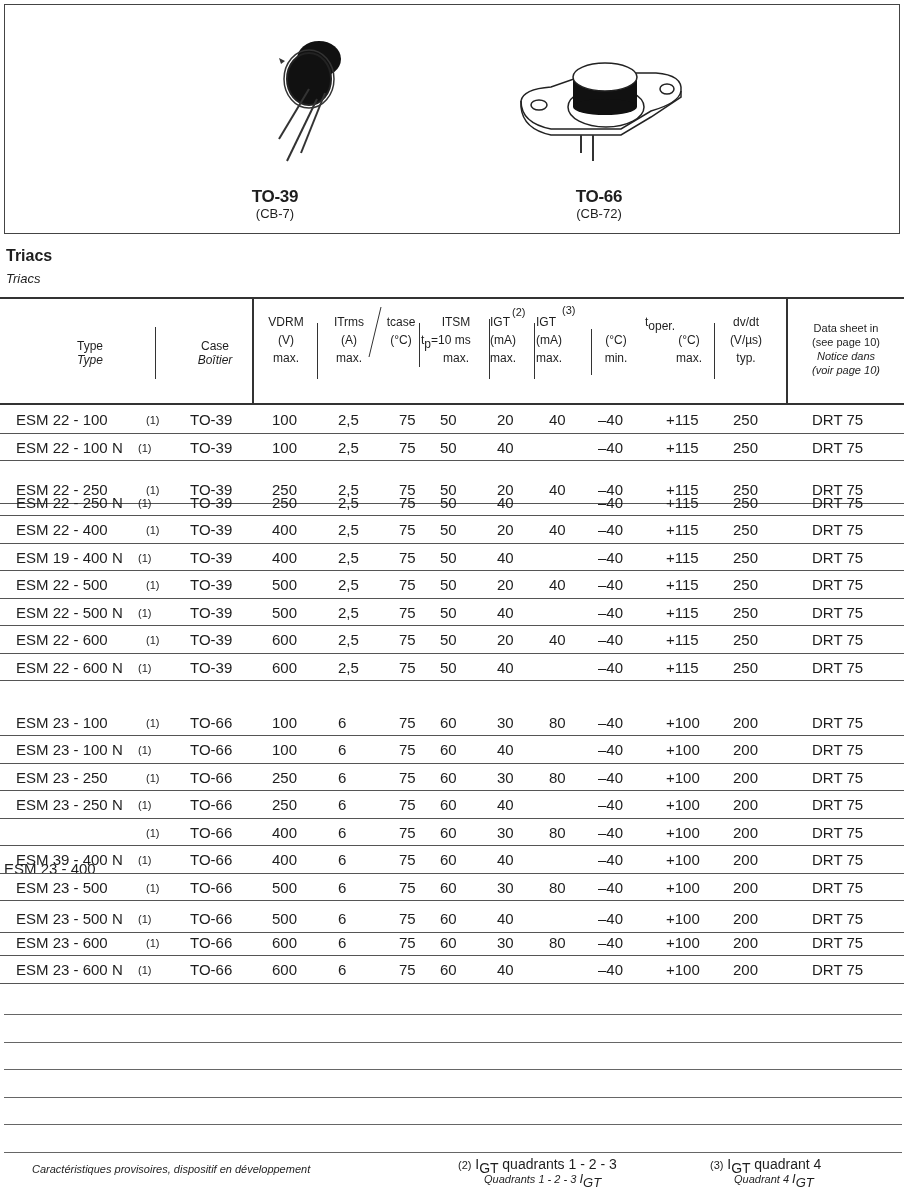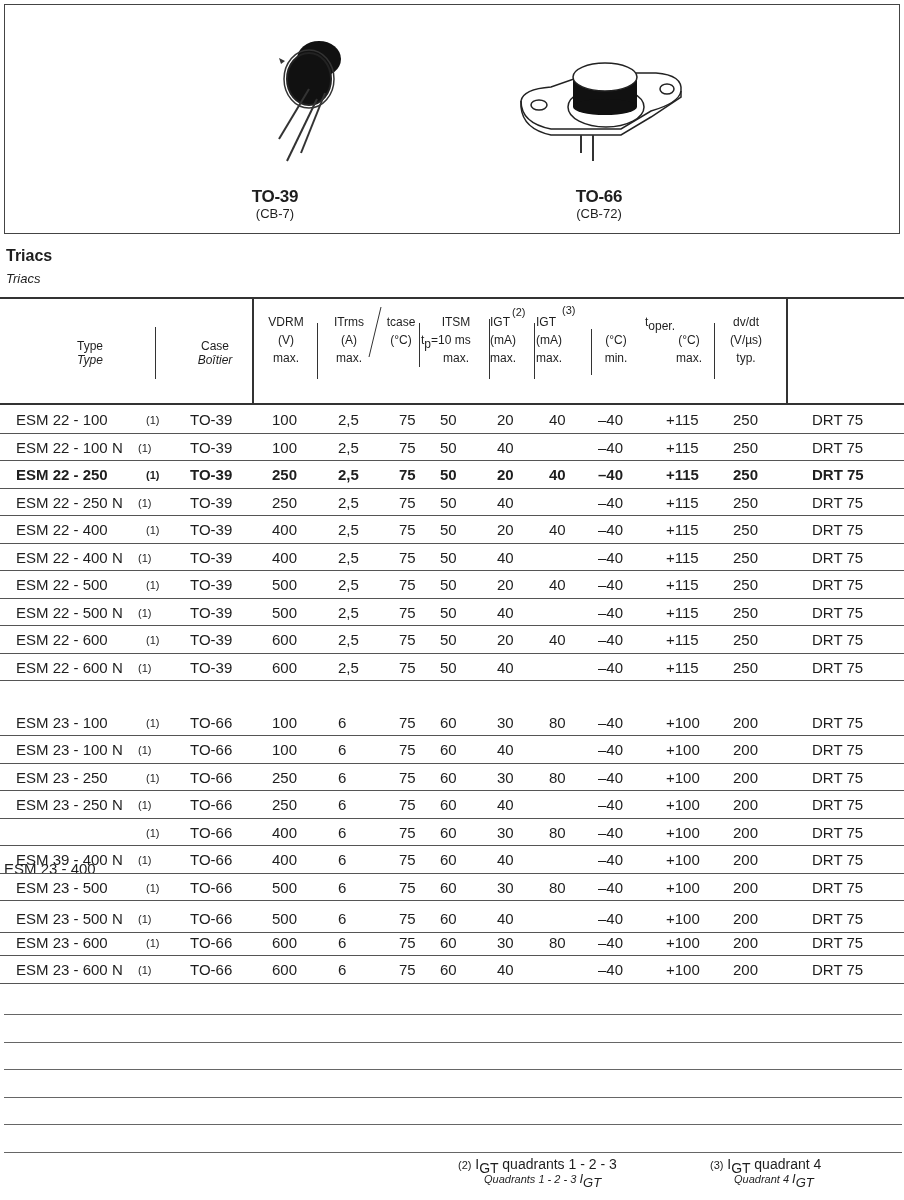--- a/index.html
+++ b/index.html
@@ -120,20 +120,26 @@
     <div>(°C)</div>
     <div>max.</div>
   </div>
   <div class="vsep" style="left:714px;top:24px;height:56px"></div>
   <div class="hcell" style="left:718px;top:14px;width:56px">
     <div>dv/dt</div>
     <div>(V/µs)</div>
     <div>typ.</div>
   </div>
   <div class="vsep" style="left:786px;top:0;height:106px;width:1.5px"></div>
+  <div class="hcell" style="left:790px;top:22px;width:112px;font-size:11px;line-height:14px">
+    <div>Data sheet in</div>
+    <div>(see page 10)</div>
+    <div style="font-style:italic">Notice dans</div>
+    <div style="font-style:italic">(voir page 10)</div>
+  </div>
 </div>
 
 <div class="rows" id="rows">
     <div class="row" style="top: 0px;">
       <span style="left: 16px;">ESM 22 - 100</span>
       <span class="fn" style="left: 146px;">(1)</span>
       <span style="left: 190px;">TO-39</span>
       <span style="left: 272px;">100</span>
       <span style="left: 338px;">2,5</span>
       <span style="left: 399px;">75</span>
@@ -153,21 +159,21 @@
       <span style="left: 338px;">2,5</span>
       <span style="left: 399px;">75</span>
       <span style="left: 440px;">50</span>
       <span style="left: 497px;">40</span>
       <span style="left: 549px;"></span>
       <span style="left: 598px;">–40</span>
       <span style="left: 666px;">+115</span>
       <span style="left: 733px;">250</span>
       <span style="left: 812px;">DRT 75</span>
     </div>
-    <div class="row" style="top: 55px; font-weight: bold;">
+    <div class="row" style="top: 70px;">
       <span style="left: 16px;">ESM 22 - 250</span>
       <span class="fn" style="left: 146px;">(1)</span>
       <span style="left: 190px;">TO-39</span>
       <span style="left: 272px;">250</span>
       <span style="left: 338px;">2,5</span>
       <span style="left: 399px;">75</span>
       <span style="left: 440px;">50</span>
       <span style="left: 497px;">20</span>
       <span style="left: 549px;">40</span>
       <span style="left: 598px;">–40</span>
@@ -199,21 +205,21 @@
       <span style="left: 399px;">75</span>
       <span style="left: 440px;">50</span>
       <span style="left: 497px;">20</span>
       <span style="left: 549px;">40</span>
       <span style="left: 598px;">–40</span>
       <span style="left: 666px;">+115</span>
       <span style="left: 733px;">250</span>
       <span style="left: 812px;">DRT 75</span>
     </div>
     <div class="row" style="top: 137.5px;">
-      <span style="left: 16px;">ESM 22 - 400 N</span>
+      <span style="left: 16px;">ESM 19 - 400 N</span>
       <span class="fn" style="left: 138px;">(1)</span>
       <span style="left: 190px;">TO-39</span>
       <span style="left: 272px;">400</span>
       <span style="left: 338px;">2,5</span>
       <span style="left: 399px;">75</span>
       <span style="left: 440px;">50</span>
       <span style="left: 497px;">40</span>
       <span style="left: 549px;"></span>
       <span style="left: 598px;">–40</span>
       <span style="left: 666px;">+115</span>
@@ -435,20 +441,21 @@
 <div id="blanks">
     <div class="blank-line" style="top: 1014px;"></div>
     <div class="blank-line" style="top: 1041.5px;"></div>
     <div class="blank-line" style="top: 1069px;"></div>
     <div class="blank-line" style="top: 1096.5px;"></div>
     <div class="blank-line" style="top: 1124px;"></div>
     <div class="blank-line" style="top: 1151.5px;"></div>
   </div>
 
 <div class="foot" style="left:6px;top:1160px">
+  <div style="margin-left:26px"><i>Caractéristiques provisoires, dispositif en développement</i></div>
 </div>
 <div class="foot" style="left:458px;top:1156px">
   <div><span style="font-size:11px">(2)</span> <span>I</span><span style="position:relative;top:4px">GT</span><span> quadrants 1 - 2 - 3</span></div>
   <div style="margin-left:26px;margin-top:-2px"><i>Quadrants 1 - 2 - 3 </i><i style="font-size:13px">I</i><i style="font-size:13px;position:relative;top:4px">GT</i></div>
 </div>
 <div class="foot" style="left:710px;top:1156px">
   <div><span style="font-size:11px">(3)</span> <span>I</span><span style="position:relative;top:4px">GT</span><span> quadrant 4</span></div>
   <div style="margin-left:24px;margin-top:-2px"><i>Quadrant 4 </i><i style="font-size:13px">I</i><i style="font-size:13px;position:relative;top:4px">GT</i></div>
 </div>
 

